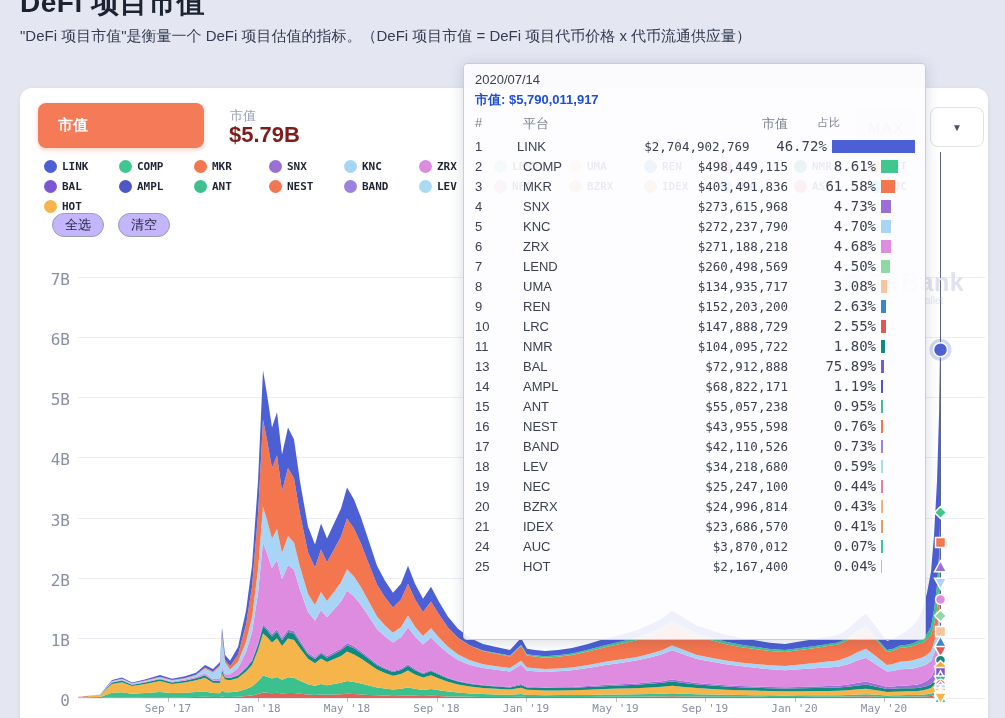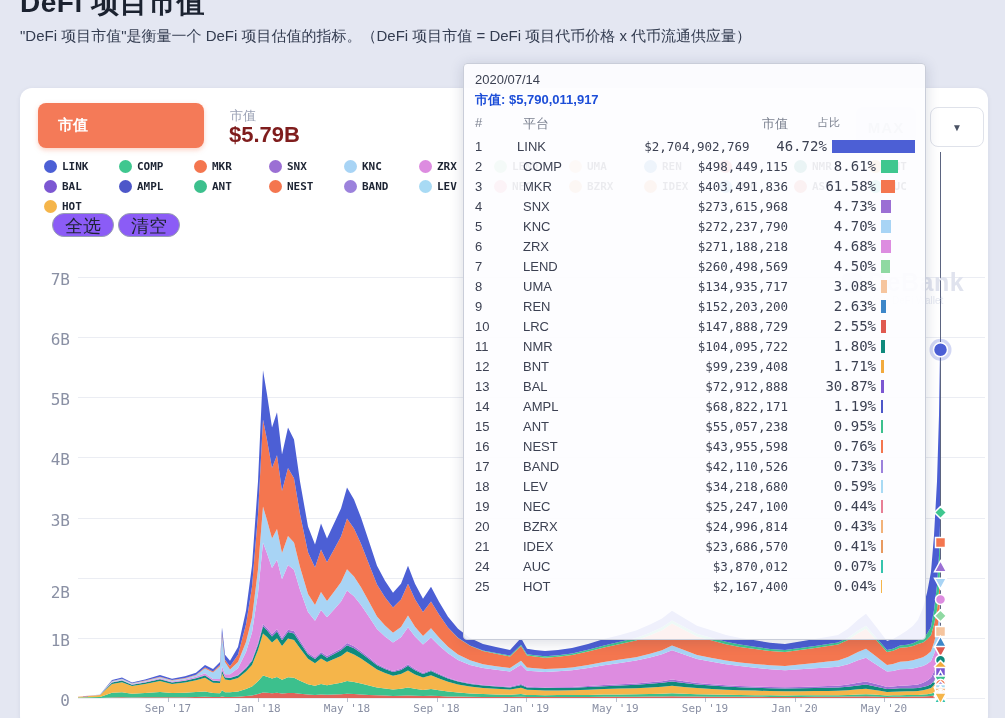--- a/index.html
+++ b/index.html
@@ -14,21 +14,21 @@
 
   .metric-btn { position:absolute; left:38px; top:103px; width:166px; height:45px; background:#f47a58; border:none; border-radius:8px; color:#fff; font-weight:bold; font-size:15px; text-align:left; padding-left:20px; cursor:pointer; box-shadow:0 2px 5px rgba(244,122,88,.35); }
   .metric-label { position:absolute; left:230px; top:107px; font-size:13px; color:#9aa1b5; }
   .metric-value { position:absolute; left:229px; top:122px; font-size:22px; font-weight:bold; color:#7f1d1d; }
 
   .legend { position:absolute; left:44px; top:158px; width:900px; display:flex; flex-wrap:wrap; z-index:4; }
   .legend-item { width:75px; height:16px; margin-bottom:4px; display:flex; align-items:center; cursor:pointer; }
   .legend-dot { width:13px; height:13px; border-radius:50%; margin-right:5px; flex:0 0 13px; }
   .legend-label { font-family:"DejaVu Sans Mono", monospace; font-weight:bold; font-size:11px; color:#1d2433; }
 
-  .pill-btn { position:absolute; top:213px; height:24px; padding:0 12px; background:#8b5cf6; border:1px solid #99a1b1; border-radius:12px; font-size:18px; color:#1d2433; cursor:pointer; z-index:4; }
+  .pill-btn { position:absolute; top:213px; height:24px; padding:0 12px; background:#c4b5fd; border:1px solid #99a1b1; border-radius:12px; font-size:13px; color:#1d2433; cursor:pointer; z-index:4; }
   .pill-select-all { left:52px; }
   .pill-clear { left:118px; }
 
   .range-max { position:absolute; left:856px; top:107px; width:60px; height:40px; background:#eff1f6; border:none; border-radius:6px; color:#b6bac9; font-weight:bold; font-size:15px; letter-spacing:1px; cursor:pointer; z-index:4; }
   .range-dropdown { position:absolute; left:930px; top:107px; width:54px; height:40px; background:#fff; border:1px solid #dfe2ea; border-radius:8px; cursor:pointer; z-index:4; display:flex; align-items:center; justify-content:center; }
   .range-dropdown .chev { font-size:10px; color:#4a5264; }
 
   .gridline { position:absolute; left:78px; width:907px; height:1px; background:#ebedf3; z-index:1; }
   .y-label { position:absolute; width:40px; text-align:right; font-family:"DejaVu Sans Mono", monospace; font-size:16px; color:#8a90a4; z-index:1; }
   .x-label { position:absolute; top:702px; width:70px; margin-left:-35px; text-align:center; font-family:"DejaVu Sans Mono", monospace; font-size:11px; color:#8a90a4; z-index:1; }
@@ -184,21 +184,21 @@
       <div class="y-label" style="left: 30px; top: 270px;">7B</div>
       <div class="gridline" style="top: 337.143px;"></div>
       <div class="y-label" style="left: 30px; top: 330.143px;">6B</div>
       <div class="gridline" style="top: 397.286px;"></div>
       <div class="y-label" style="left: 30px; top: 390.286px;">5B</div>
       <div class="gridline" style="top: 457.429px;"></div>
       <div class="y-label" style="left: 30px; top: 450.429px;">4B</div>
       <div class="gridline" style="top: 517.571px;"></div>
       <div class="y-label" style="left: 30px; top: 510.571px;">3B</div>
       <div class="gridline" style="top: 577.714px;"></div>
-      <div class="y-label" style="left: 30px; top: 570.714px; margin-top: 12px;">2B</div>
+      <div class="y-label" style="left: 30px; top: 570.714px;">2B</div>
       <div class="gridline" style="top: 637.857px;"></div>
       <div class="y-label" style="left: 30px; top: 630.857px;">1B</div>
       <div class="gridline" style="top: 698px;"></div>
       <div class="y-label" style="left: 30px; top: 691px;">0</div>
       <div class="x-label" style="left: 168px;">Sep '17</div>
       <div class="x-tick" style="left: 168px;"></div>
       <div class="x-label" style="left: 257.5px;">Jan '18</div>
       <div class="x-tick" style="left: 257.5px;"></div>
       <div class="x-label" style="left: 347px;">May '18</div>
       <div class="x-tick" style="left: 347px;"></div>
@@ -345,31 +345,24 @@
           <span class="c-bar" style="background: rgb(224, 90, 80); width: 5.1765px;"></span>
         </div>
         <div class="tt-row">
           <span class="c-rank">11</span>
           <span class="c-name">NMR</span>
           <span class="c-cap">$104,095,722</span>
           <span class="c-pct">1.80%</span>
           <span class="c-bar" style="background: rgb(15, 138, 124); width: 3.654px;"></span>
         </div>
         <div class="tt-row">
-          <span class="c-rank">12</span>
-          <span class="c-name">BNT</span>
-          <span class="c-cap">$99,239,408</span>
-          <span class="c-pct">1.71%</span>
-          <span class="c-bar" style="background: rgb(242, 170, 61); width: 3.4713px;"></span>
-        </div>
-        <div class="tt-row">
           <span class="c-rank">13</span>
           <span class="c-name">BAL</span>
           <span class="c-cap">$72,912,888</span>
-          <span class="c-pct">30.87%</span>
+          <span class="c-pct">75.89%</span>
           <span class="c-bar" style="background: rgb(124, 87, 210); width: 2.5578px;"></span>
         </div>
         <div class="tt-row">
           <span class="c-rank">14</span>
           <span class="c-name">AMPL</span>
           <span class="c-cap">$68,822,171</span>
           <span class="c-pct">1.19%</span>
           <span class="c-bar" style="background: rgb(77, 87, 201); width: 2.4157px;"></span>
         </div>
         <div class="tt-row">

